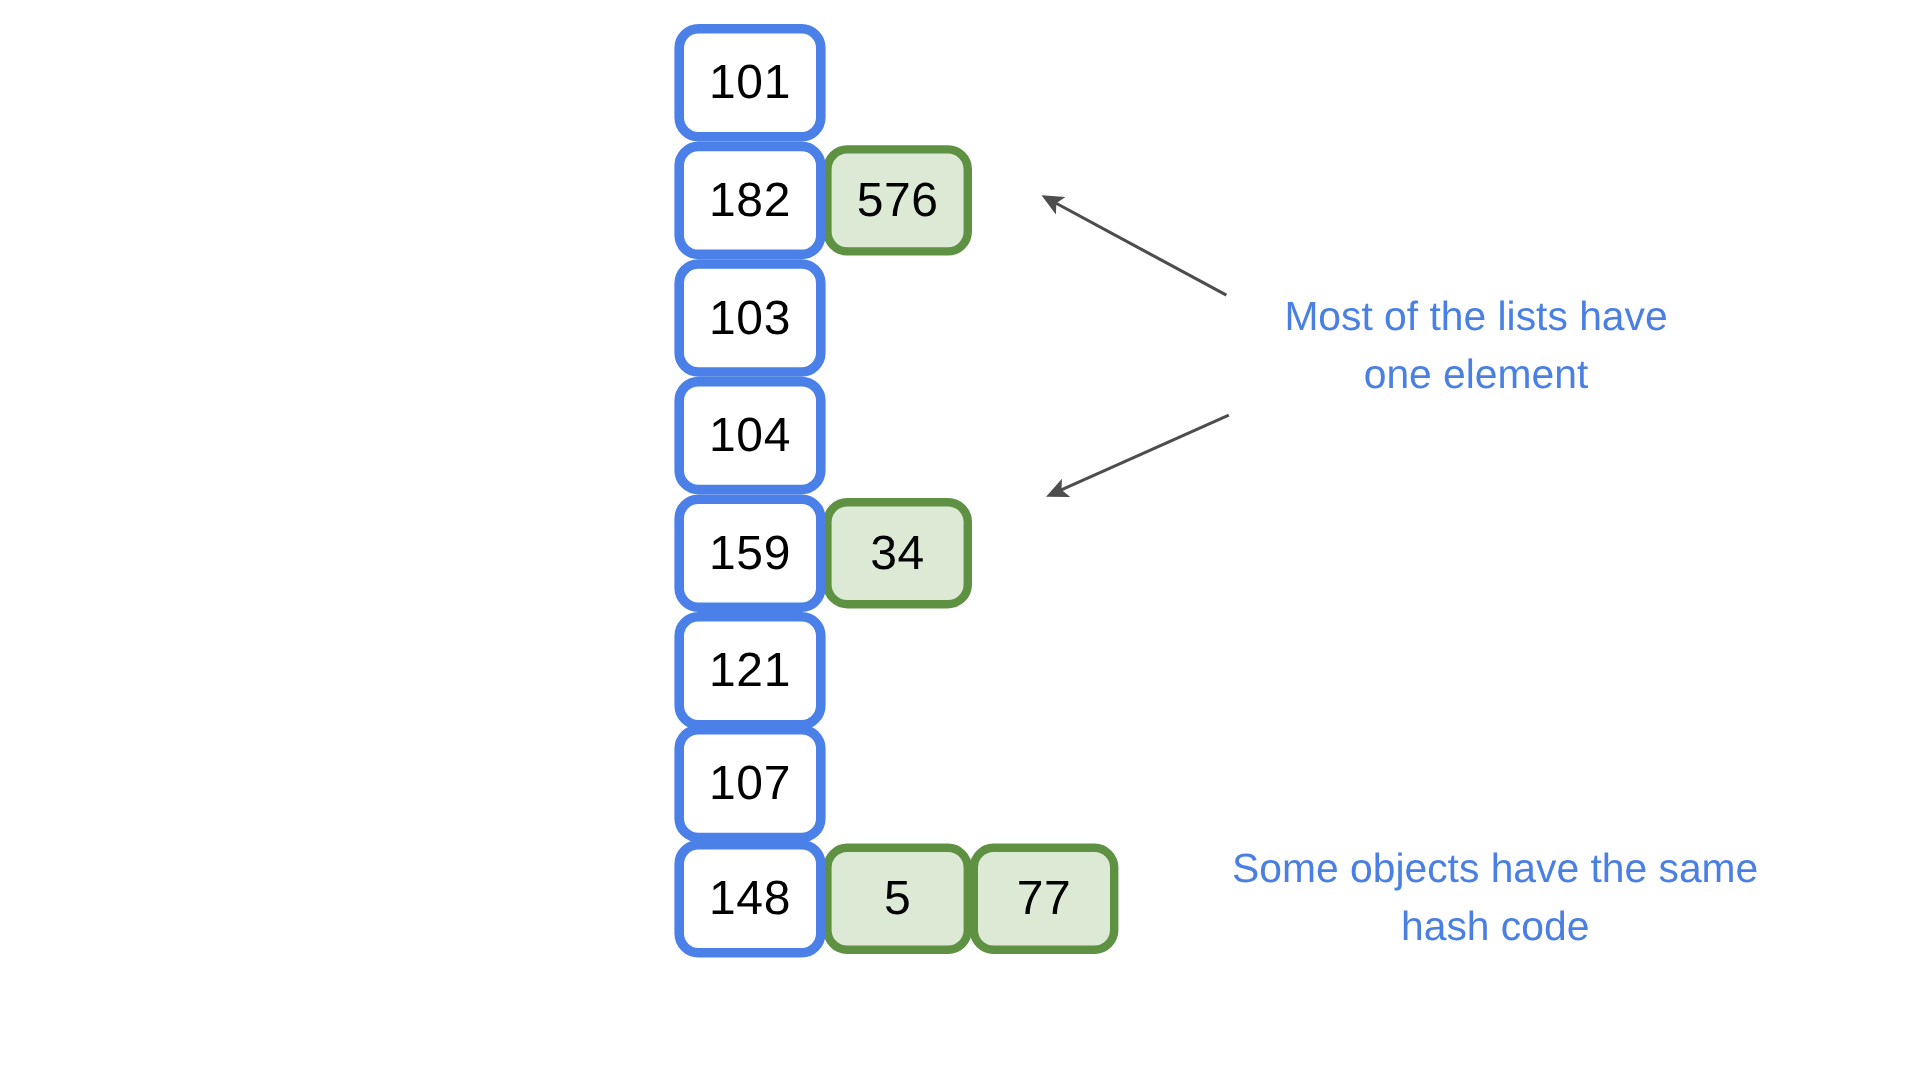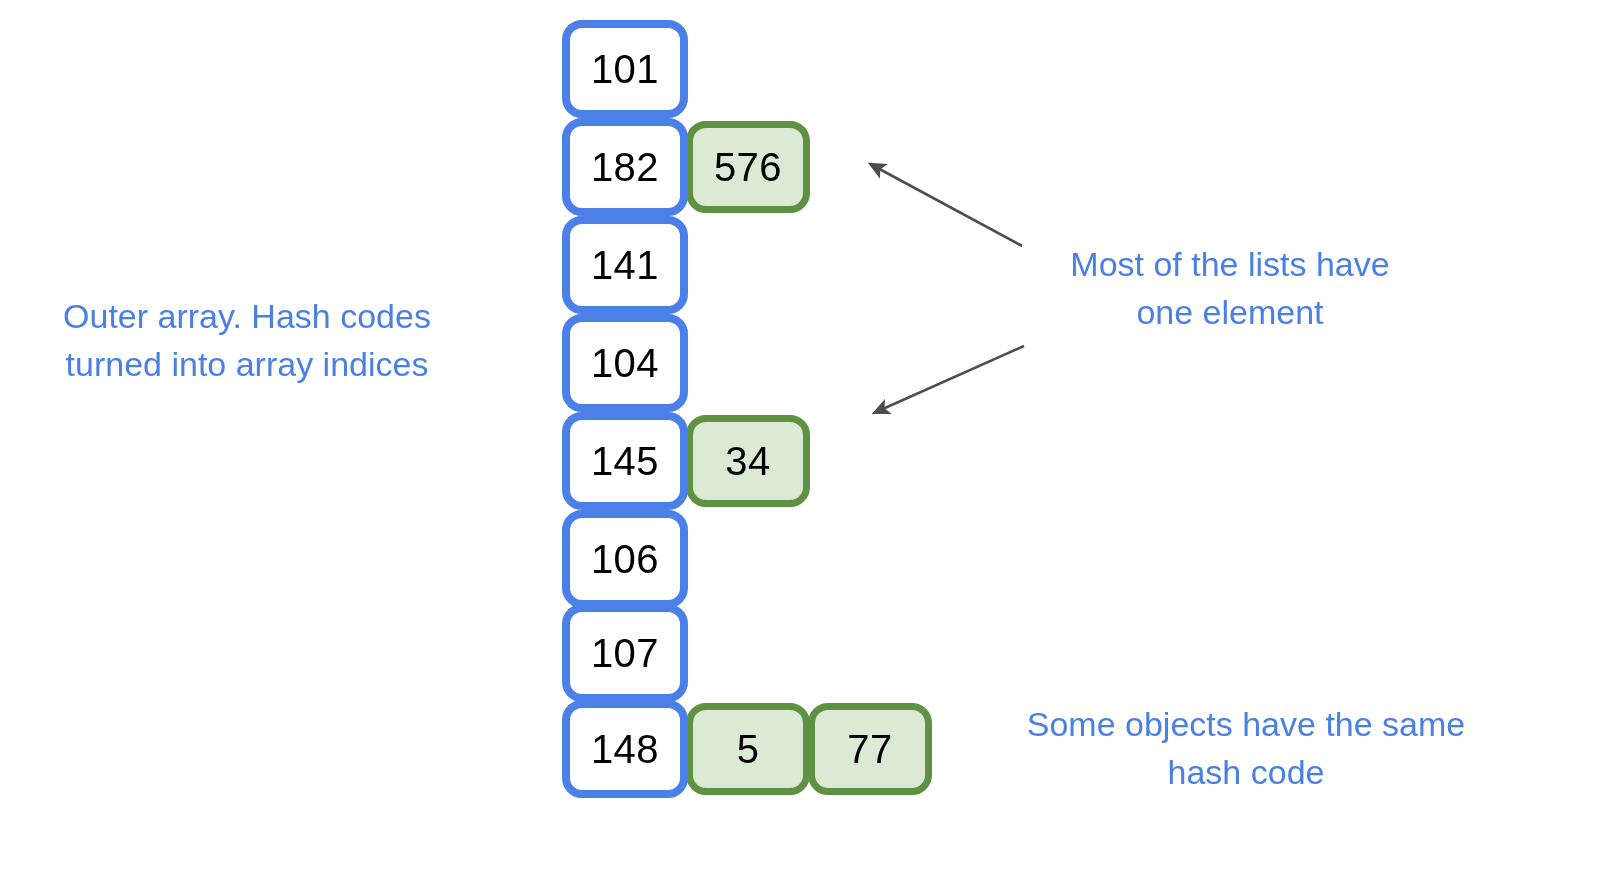--- a/index.html
+++ b/index.html
@@ -135,44 +135,44 @@
           <span class="elem-value">576</span>
         </div>
       </div>
       <div class="bucket-box">
         <span class="bucket-index">182</span>
       </div>
     </div>
 
     <div class="bucket-row" style="top:216px;">
       <div class="bucket-box">
-        <span class="bucket-index">141</span>
+        <span class="bucket-index">103</span>
       </div>
     </div>
 
     <div class="bucket-row" style="top:314px;">
       <div class="bucket-box">
         <span class="bucket-index">104</span>
       </div>
     </div>
 
     <div class="bucket-row" style="top:412px;">
       <div class="elem-strip">
         <div class="elem-box">
           <span class="elem-value">34</span>
         </div>
       </div>
       <div class="bucket-box">
-        <span class="bucket-index">145</span>
+        <span class="bucket-index">159</span>
       </div>
     </div>
 
     <div class="bucket-row" style="top:510px;">
       <div class="bucket-box">
-        <span class="bucket-index">106</span>
+        <span class="bucket-index">121</span>
       </div>
     </div>
 
     <div class="bucket-row" style="top:604px;">
       <div class="bucket-box">
         <span class="bucket-index">107</span>
       </div>
     </div>
 
     <div class="bucket-row" style="top:700px;">
@@ -184,22 +184,20 @@
           <span class="elem-value">77</span>
         </div>
       </div>
       <div class="bucket-box">
         <span class="bucket-index">148</span>
       </div>
     </div>
 
   </div>
 
-  <div class="annotation" id="annotation-outer-array">Outer array. Hash codes
-turned into array indices</div>
 
   <div class="annotation" id="annotation-same-hash">Some objects have the same
 hash code</div>
 
   <div class="annotation" id="annotation-one-element">Most of the lists have
 one element</div>
 
   <svg id="arrow-layer" viewBox="0 0 1600 890">
     <defs>
       <marker id="head" markerWidth="7" markerHeight="7" refX="5.2" refY="3.5" orient="auto" markerUnits="strokeWidth">

